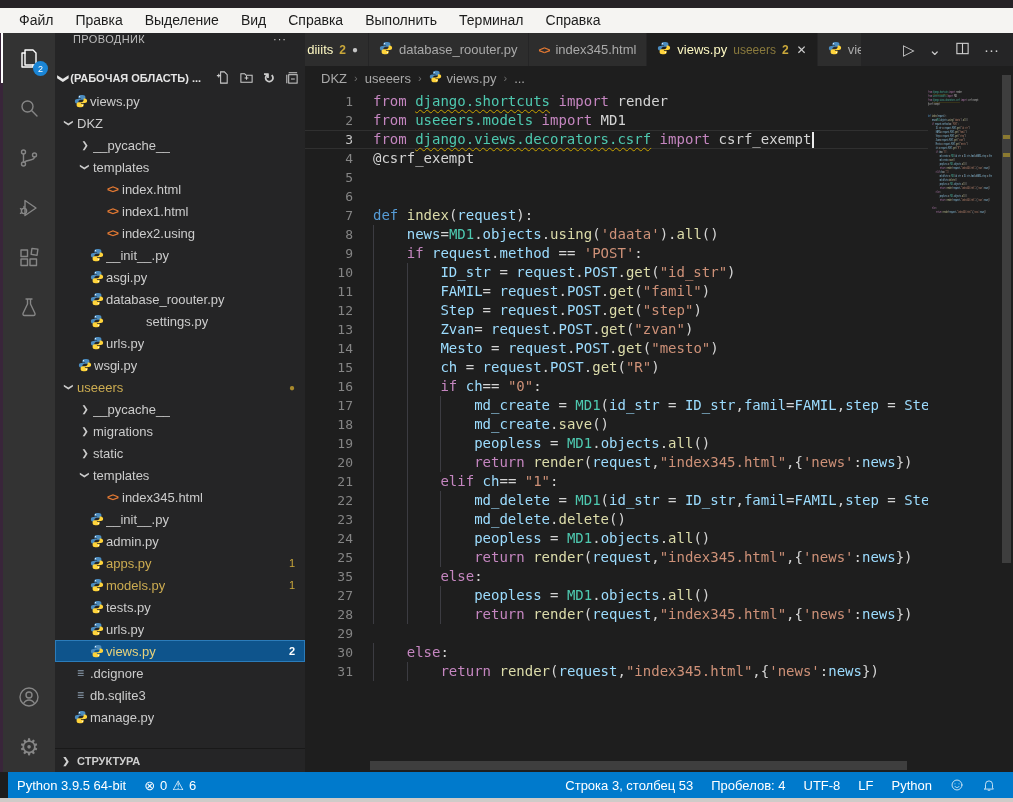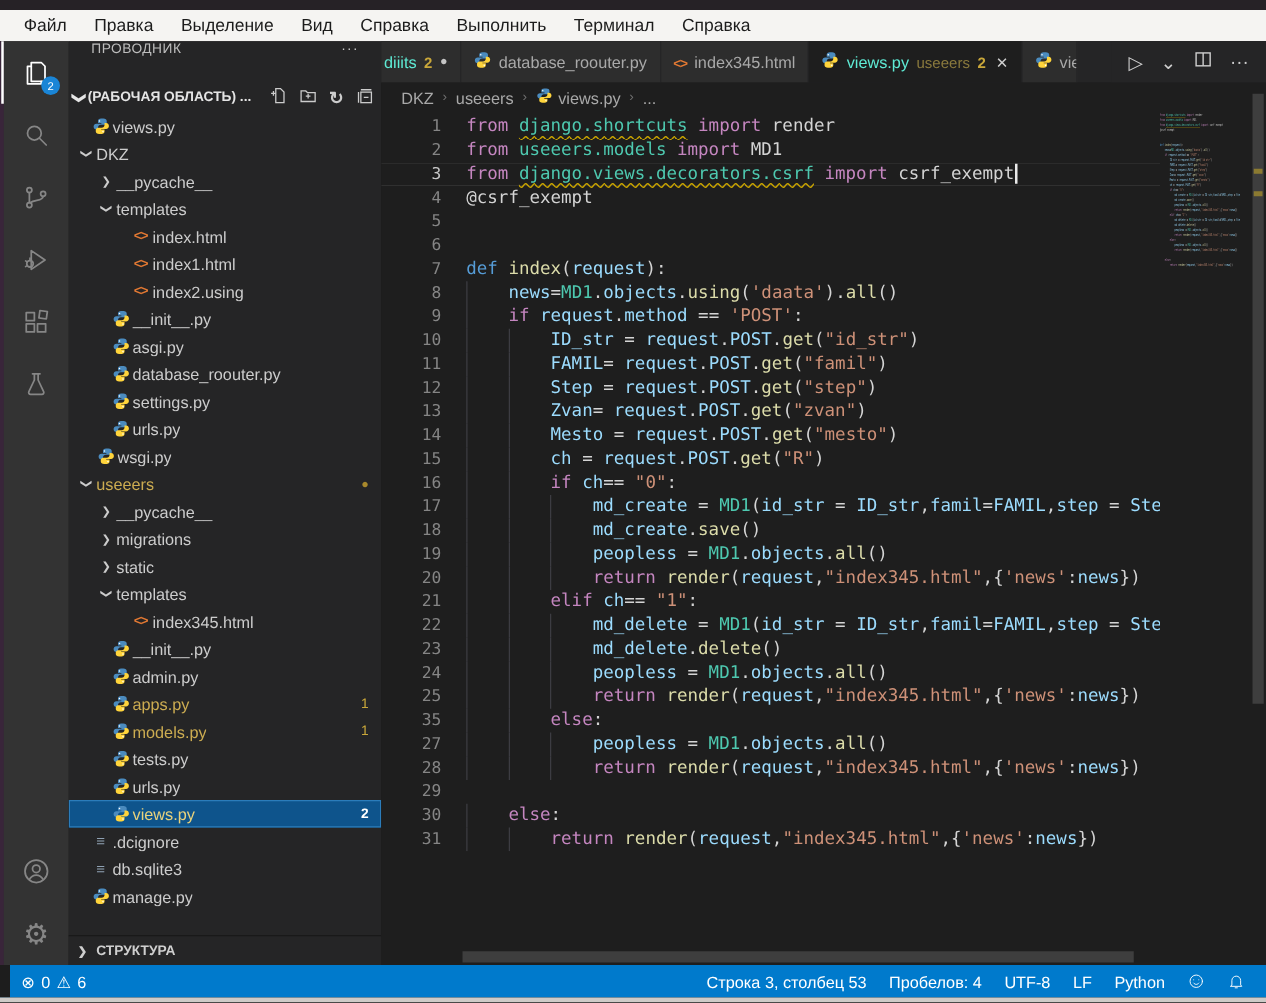--- a/index.html
+++ b/index.html
@@ -62,21 +62,21 @@
   .structure .chev { font-size:9px; width:14px; text-align:center; }
 
   
   .editor { flex:1; min-width:0; display:flex; flex-direction:column; background:#1e1e1e;
             position:relative; }
   .tabbar { height:33px; background:#252526; display:flex; align-items:stretch; }
   .tab { display:flex; align-items:center; gap:6px; padding:0 10px; font-size:13px;
          background:#2d2d2d; color:#a9a9a9; border-right:1px solid #252526;
          overflow:hidden; white-space:nowrap; cursor:pointer; flex:0 0 auto; }
   .tab.active { background:#1e1e1e; color:#d8c06c; }
-  .tab.warn-label .tab-label { color:#5eead4; }
+  .tab.warn-label .tab-label { color:#fef9c3; }
   .tab .tab-hint { color:#8a7a3d; font-size:12px; }
   .tab .tab-badge { color:#c9a73a; font-weight:bold; font-size:12px; }
   .tab .tab-dirty { color:#c5c5c5; font-size:10px; }
   .tab .tab-close { color:#d0d0d0; font-size:12px; margin-left:2px; }
   .tab-ico svg { width:14px; height:14px; }
   .tab.partial-left { width:64px; justify-content:flex-end; padding-left:0; }
   .tab.partial-right { width:44px; padding-right:0; }
   .tab-actions { margin-left:auto; display:flex; align-items:center; gap:14px;
                  padding:0 14px; color:#cfcfcf; background:#252526; }
   .tab-actions .glyph { font-size:15px; cursor:pointer; }
@@ -294,21 +294,21 @@
             <span class="tree-ico">
               <svg viewBox="0 0 16 16">
                 <path fill="#4B8BBE" d="M7.9 1C6 1 5 1.9 5 3.2V5h3.1v.6H3.6C2.1 5.6 1 6.6 1 8.2s1.1 2.7 2.6 2.7H5V9.2C5 7.8 6.2 6.7 7.6 6.7h3.2c1.2 0 2.2-1 2.2-2.2V3.2C13 1.9 11.8 1 9.9 1H7.9z"></path>
                 <path fill="#FFD43B" d="M8.1 15c1.9 0 2.9-.9 2.9-2.2V11H7.9v-.6h4.5c1.5 0 2.6-1 2.6-2.6S13.9 5.1 12.4 5.1H11v1.7c0 1.4-1.2 2.5-2.6 2.5H5.2C4 9.3 3 10.3 3 11.5v1.3C3 14.1 4.2 15 6.1 15h2z"></path>
                 <circle cx="6.4" cy="3.1" r=".7" fill="#fff"></circle>
                 <circle cx="9.6" cy="12.9" r=".7" fill="#fff"></circle>
               </svg>
             </span>
             <span class="tree-label">database_roouter.py</span>
           </div>
-          <div class="tree-row" style="padding-left: 32px;">
+          <div class="tree-row" style="padding-left: 32px; gap: 40px;">
             <span class="tree-ico">
               <svg viewBox="0 0 16 16">
                 <path fill="#4B8BBE" d="M7.9 1C6 1 5 1.9 5 3.2V5h3.1v.6H3.6C2.1 5.6 1 6.6 1 8.2s1.1 2.7 2.6 2.7H5V9.2C5 7.8 6.2 6.7 7.6 6.7h3.2c1.2 0 2.2-1 2.2-2.2V3.2C13 1.9 11.8 1 9.9 1H7.9z"></path>
                 <path fill="#FFD43B" d="M8.1 15c1.9 0 2.9-.9 2.9-2.2V11H7.9v-.6h4.5c1.5 0 2.6-1 2.6-2.6S13.9 5.1 12.4 5.1H11v1.7c0 1.4-1.2 2.5-2.6 2.5H5.2C4 9.3 3 10.3 3 11.5v1.3C3 14.1 4.2 15 6.1 15h2z"></path>
                 <circle cx="6.4" cy="3.1" r=".7" fill="#fff"></circle>
                 <circle cx="9.6" cy="12.9" r=".7" fill="#fff"></circle>
               </svg>
             </span>
             <span class="tree-label">settings.py</span>
           </div>
@@ -618,20 +618,21 @@
         <div class="ruler-mark" style="top:63px"></div>
       </div>
       <div class="vscroll"></div>
       <div class="hscroll"></div>
     </div>
   </div>
 
   <div class="statusbar">
     <div class="status-notch"></div>
     <div class="sb-left">
+        <span class="sb-item">Python 3.9.5 64-bit</span>
         <span class="sb-item">
           <span class="sb-glyph">⊗</span>
           <span>0</span>
           <span class="sb-glyph">⚠</span>
           <span>6</span>
         </span>
       </div>
     <div class="sb-right">
         <span class="sb-item">Строка 3, столбец 53</span>
         <span class="sb-item">Пробелов: 4</span>

